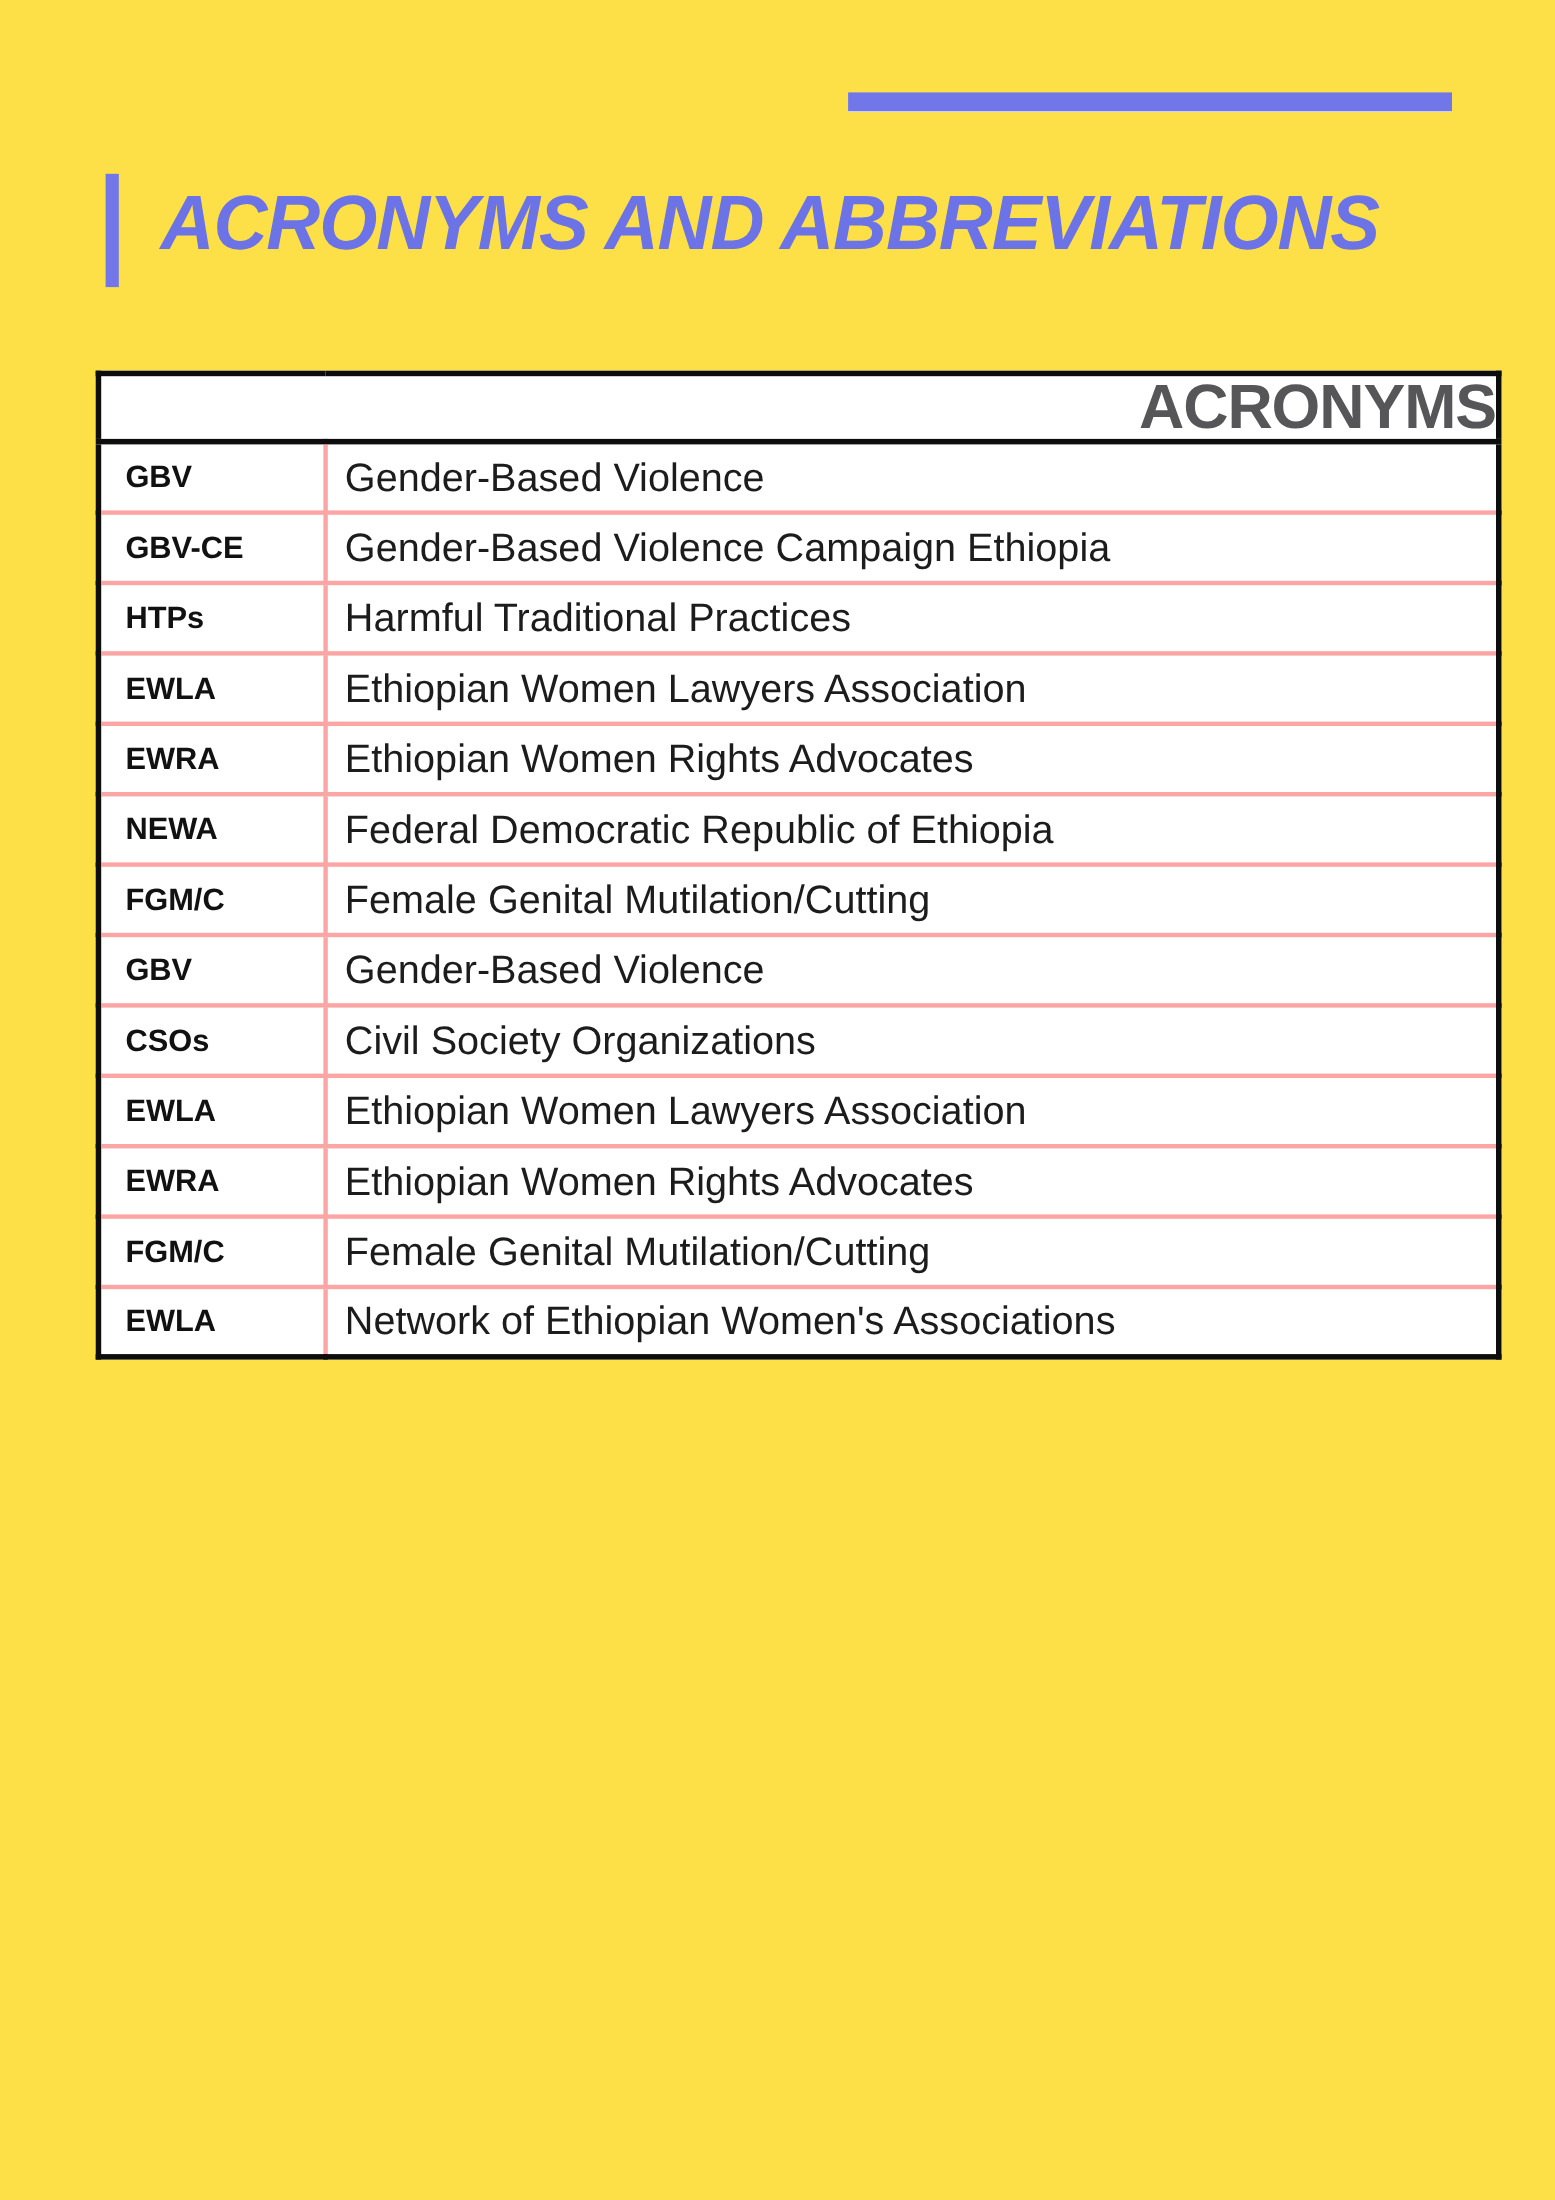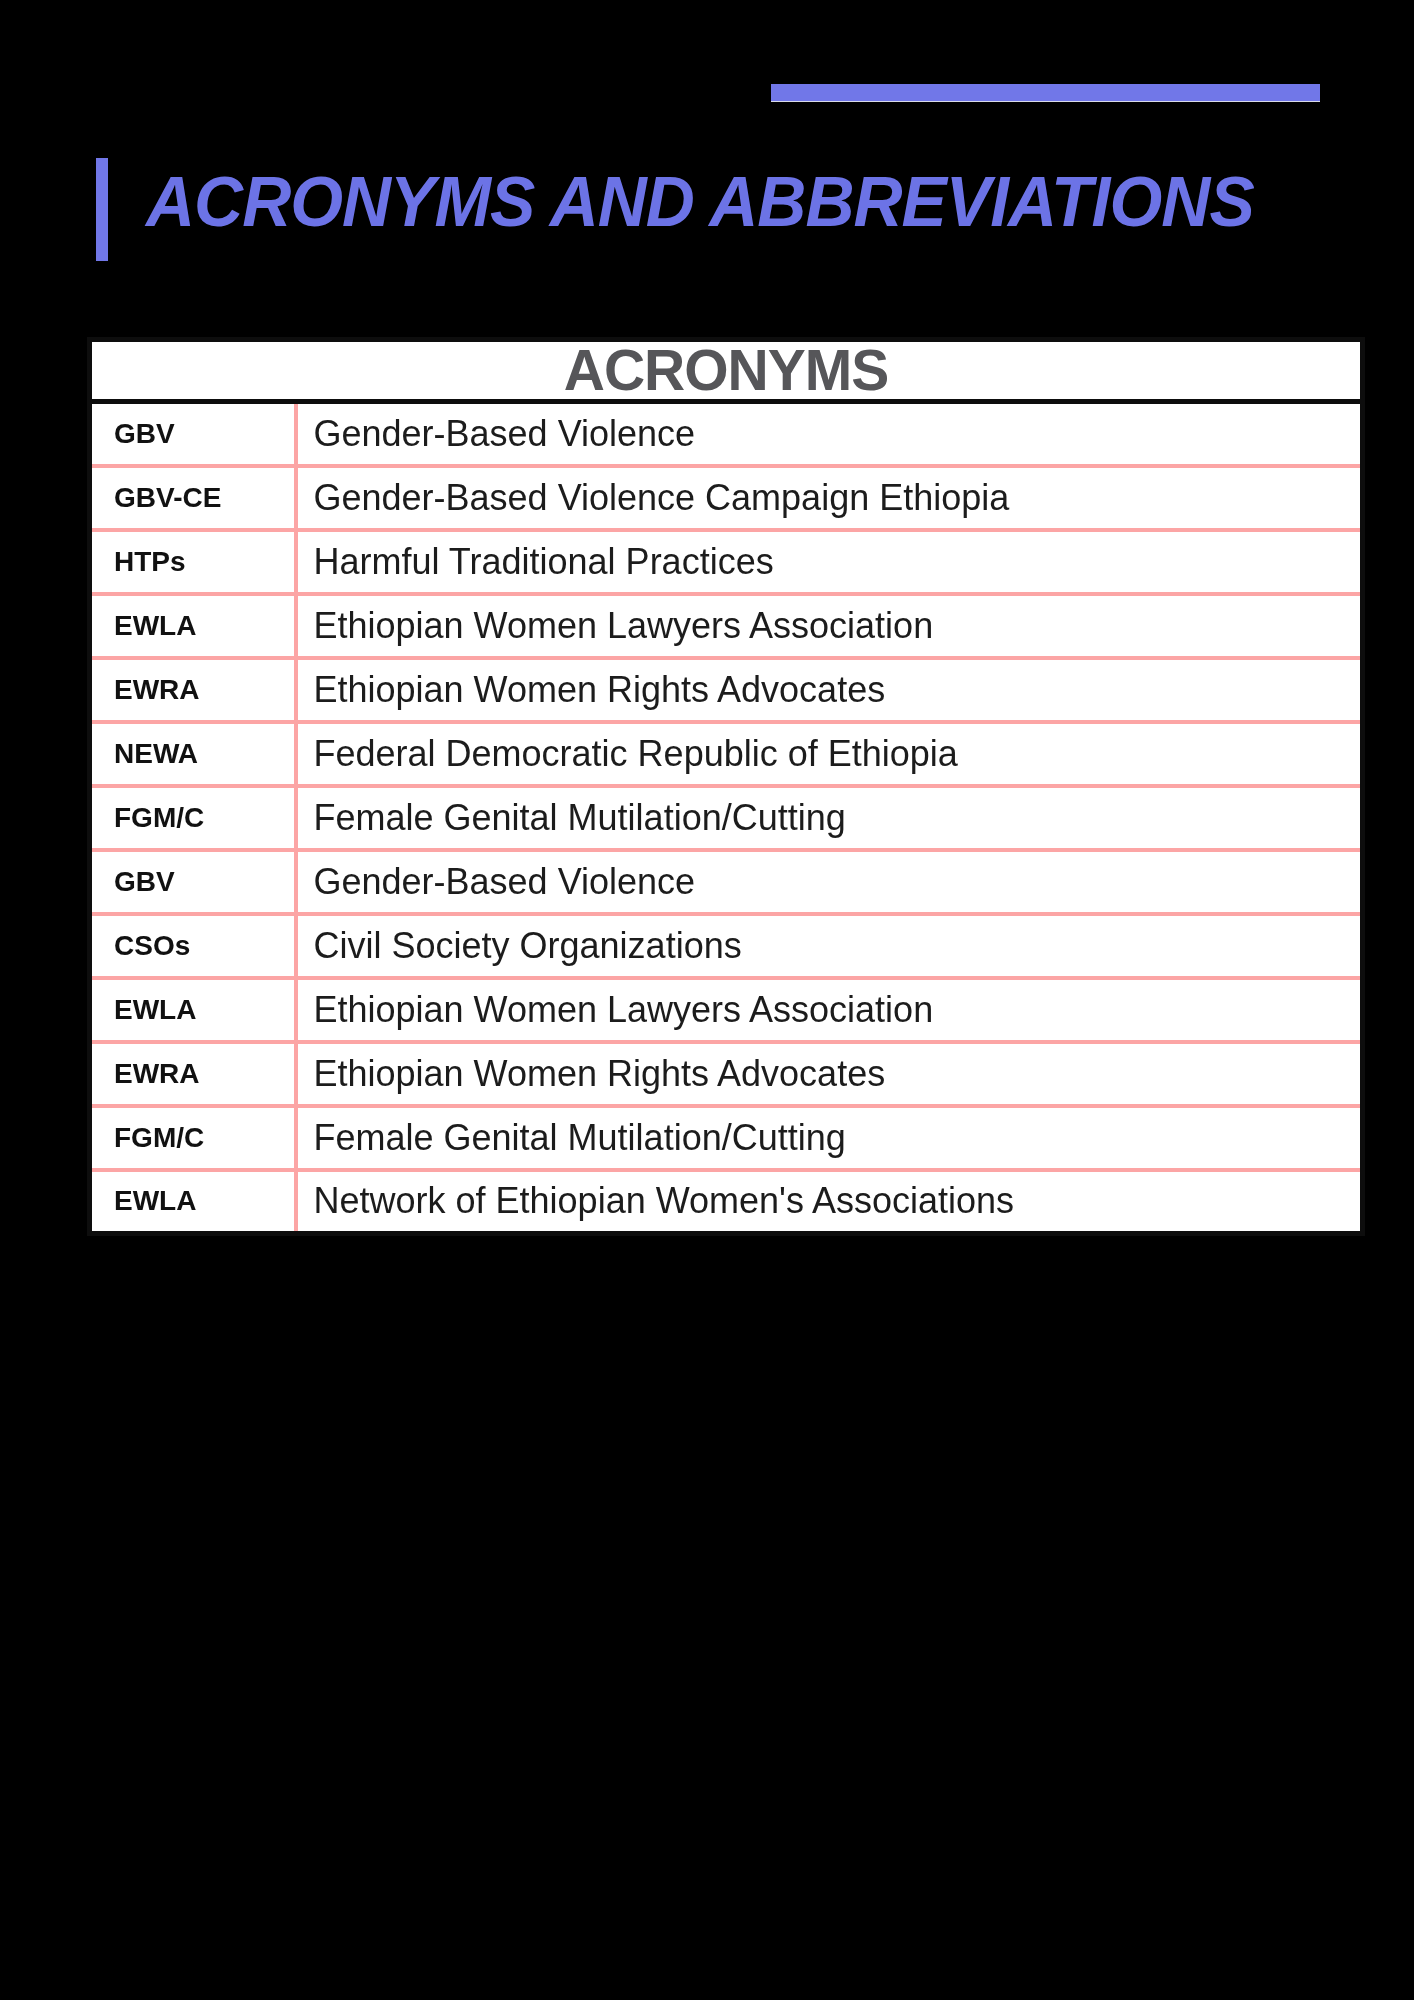--- a/index.html
+++ b/index.html
@@ -7,21 +7,21 @@
   body {
     font-family: "Liberation Sans", "DejaVu Sans", sans-serif;
     width: 1414px;
     height: 2000px;
     position: relative;
     overflow: hidden;
   }
   .page {
     position: absolute;
     inset: 0;
-    background: #000000;
+    background: #fde047;
   }
   
   .top-accent-bar {
     position: absolute;
     left: 771px;
     top: 84px;
     width: 549px;
     height: 17px;
     background: #7177e8;
     box-shadow: 0 1px 0 #d9dbe8;
@@ -58,21 +58,21 @@
     border-collapse: collapse;
     table-layout: fixed;
     background: #ffffff;
     border: 5px solid #0d0d0d;
   }
   table.acronym-table col.c-acronym { width: 206px; }
   table.acronym-table th.table-title {
     border: 4px solid #0d0d0d;
     border-bottom-width: 5px;
     height: 60px;
-    text-align: center;
+    text-align: right;
     vertical-align: middle;
     font-size: 57px;
     font-weight: bold;
     letter-spacing: -1px;
     color: #565659;
     transform: scaleY(1.0);
     padding: 0;
     line-height: 1;
   }
   table.acronym-table td {

